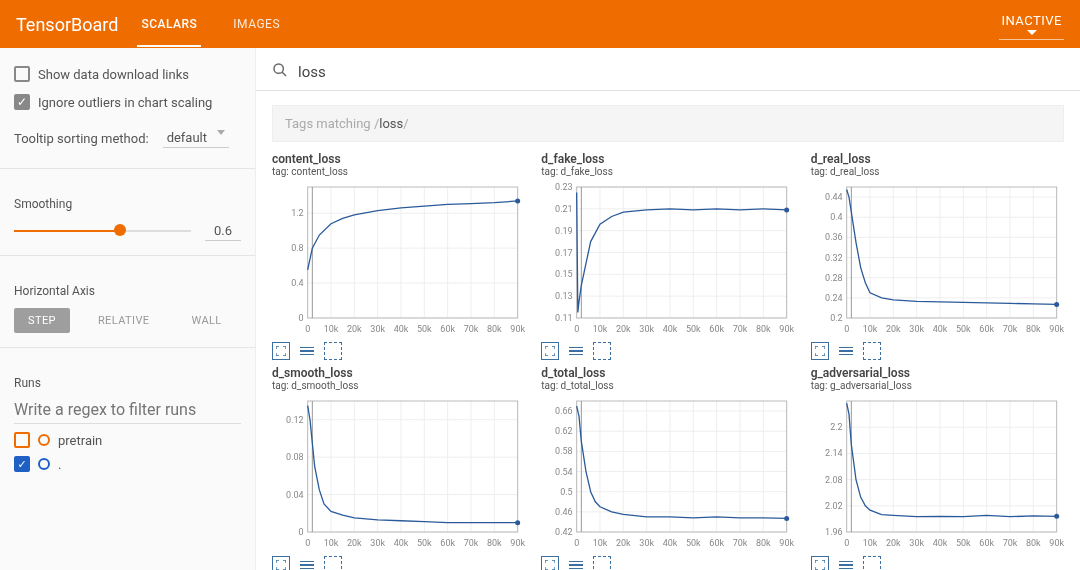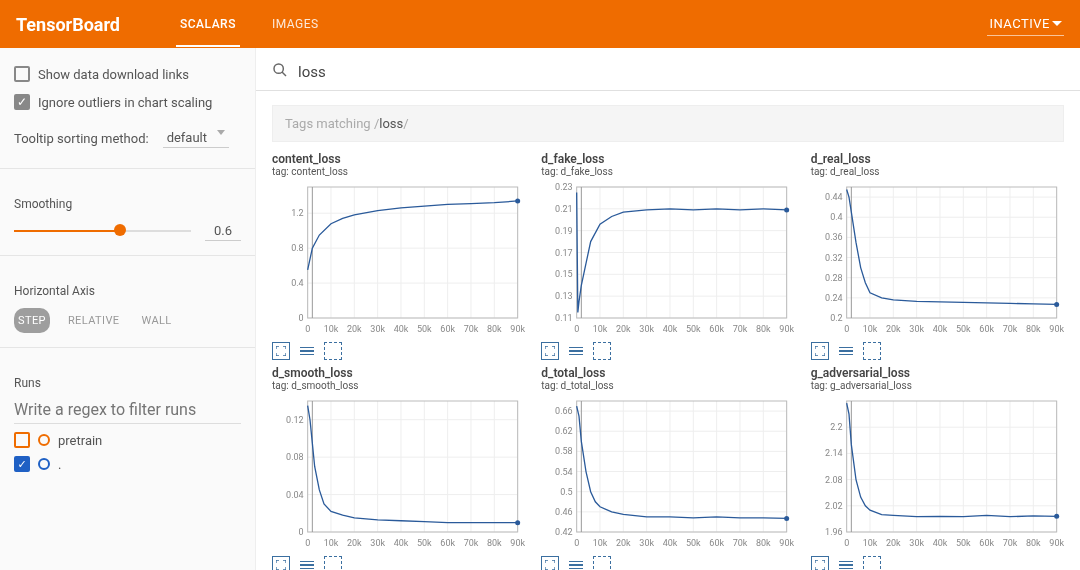--- a/index.html
+++ b/index.html
@@ -1,25 +1,25 @@
 <!DOCTYPE html>
 <html><head>
 <meta charset="utf-8">
 <style>
 * { margin: 0; padding: 0; box-sizing: border-box; font-family: -apple-system, BlinkMacSystemFont, "Segoe UI", Roboto, Helvetica, Arial, sans-serif; }
 body { width: 1080px; height: 570px; overflow: hidden; background: #fff; color: #444; }
 
 
 .header { height: 48px; background: #ef6c00; display: flex; align-items: center; padding: 0 16px; color: #fff; }
-.logo { font-size: 18px; font-weight: 700; margin-right: 56px; }
+.logo { font-size: 18px; font-weight: 400; margin-right: 19px; }
 .tabs { display: flex; gap: 28px; }
 .tab { font-size: 12px; letter-spacing: 0.5px; padding: 16px 4px 14px; cursor: pointer; border-bottom: 2px solid transparent; opacity: 0.85; }
 .tab.active { border-bottom: 2px solid #fff; opacity: 1; font-weight: 500; }
 .spacer { flex: 1; }
-.inactive-dd { font-size: 13px; letter-spacing: 0.5px; display: flex; align-items: center; gap: 2px; padding: 4px 2px; border-bottom: 1px solid rgba(255,255,255,0.6); }
+.inactive-dd { font-size: 13px; letter-spacing: 0.5px; display: flex; align-items: center; gap: 2px; padding: 4px 2px; border-bottom: 1px solid rgba(255,255,255,0.6); flex-direction: column; }
 .tri-down { width: 0; height: 0; border-left: 5px solid transparent; border-right: 5px solid transparent; border-top: 5px solid #fff; }
 
 
 .body { display: flex; height: 540px; }
 .sidebar { width: 256px; background: #fafafa; border-right: 1px solid #eee; padding: 12px 14px; font-size: 13px; color: #555; display:flex; flex-direction:column; }
 .main { flex: 1; background: #fff; overflow: hidden; }
 
 
 .side-row { display: flex; align-items: center; gap: 8px; margin: 6px 0; }
 .cbx { width: 16px; height: 16px; border: 2px solid #888; border-radius: 2px; display:inline-flex; align-items:center; justify-content:center; font-size:12px; color:#fff; }
@@ -30,21 +30,21 @@
 .divider { border-top:1px solid #e5e5e5; margin:14px -14px; }
 
 .slider-wrap { display:flex; align-items:center; gap:14px; margin-top:10px; }
 .slider { position:relative; flex:1; height:4px; }
 .slider-track { position:absolute; inset:0; top:1px; height:2px; background:#ddd; }
 .slider-fill { position:absolute; left:0; top:1px; height:2px; background:#ef6c00; }
 .slider-thumb { position:absolute; top:-5px; width:12px; height:12px; border-radius:50%; background:#ef6c00; transform:translateX(-50%); }
 .slider-val { width:36px; border-bottom:1px solid #ccc; text-align:center; font-size:13px; padding:2px 0; }
 
 .axis-btns { display:flex; gap:14px; margin-top:10px; }
-.axis-btn { font-size:11px; letter-spacing:0.4px; padding:6px 4px; border-radius:10px; color:#999; }
+.axis-btn { font-size:11px; letter-spacing:0.4px; padding:6px 14px; border-radius:2px; color:#999; }
 .axis-btn.active { background:#9e9e9e; color:#fff; }
 
 .runs-filter { width:100%; border:none; border-bottom:1px solid #ddd; background:transparent; font-size:16px; padding:4px 0; margin-top:6px; color:#737373; }
 .run-row { display:flex; align-items:center; gap:8px; margin-top:8px; font-size:13px; }
 .run-cbx { width:16px; height:16px; border:2px solid; border-radius:2px; display:inline-flex;align-items:center;justify-content:center;font-size:11px;color:#fff; }
 .run-cbx.orange { border-color:#ef6c00; }
 .run-cbx.blue { border-color:#1f60c4; background:#1f60c4; }
 .run-dot { width:12px; height:12px; border-radius:50%; border:2px solid; }
 .run-dot.orange { border-color:#ef6c00; }
 .run-dot.blue { border-color:#1f60c4; }

